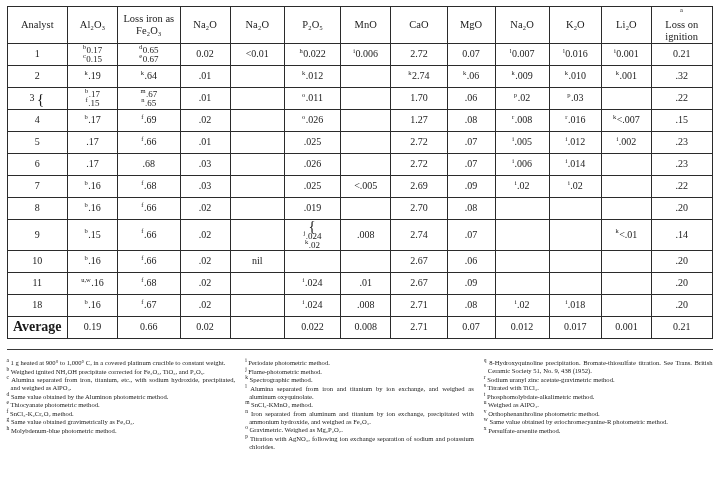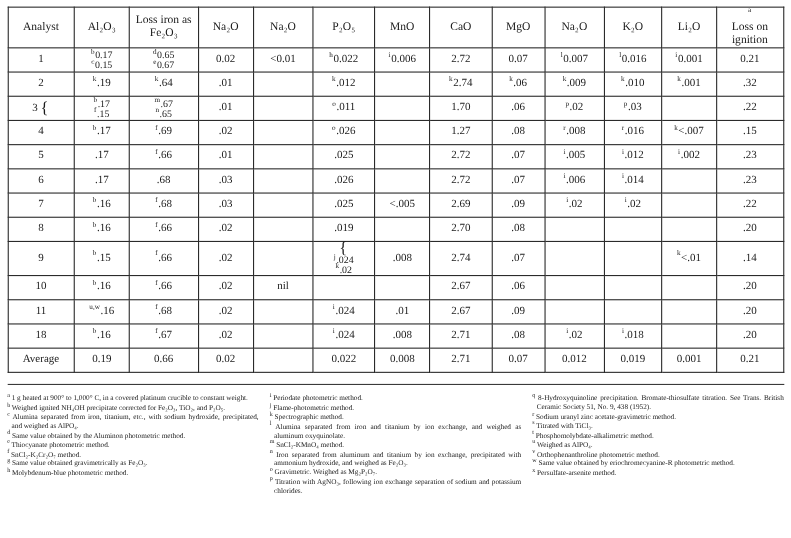--- a/index.html
+++ b/index.html
@@ -57,21 +57,22 @@
     font-size: 10px;
   }
   td.valcell {
     position: relative;
     font-size: 10px;
   }
   .avg-row td {
     height: 24px;
   }
   .avg-row td.analyst {
-    font-size: 10px;
+    font-size: 14px;
+    font-weight: bold;
   }
   sup.fn {
     font-size: 6.5px;
     vertical-align: super;
     line-height: 0;
     margin-right: 0.5px;
   }
   .stack {
     display: block;
     line-height: 1.0;
@@ -390,21 +391,21 @@
           <td class="analyst">Average</td>
           <td class="valcell">0.19</td>
           <td class="valcell">0.66</td>
           <td class="valcell">0.02</td>
           <td class="valcell"></td>
           <td class="valcell">0.022</td>
           <td class="valcell">0.008</td>
           <td class="valcell">2.71</td>
           <td class="valcell">0.07</td>
           <td class="valcell">0.012</td>
-          <td class="valcell">0.019</td>
+          <td class="valcell">0.017</td>
           <td class="valcell">0.001</td>
           <td class="valcell">0.21</td>
         </tr>
       </tbody>
   </table>
 
   <div class="sep-line"></div>
 
   <div class="footnotes">
     <div class="fncol" id="fncol1">

